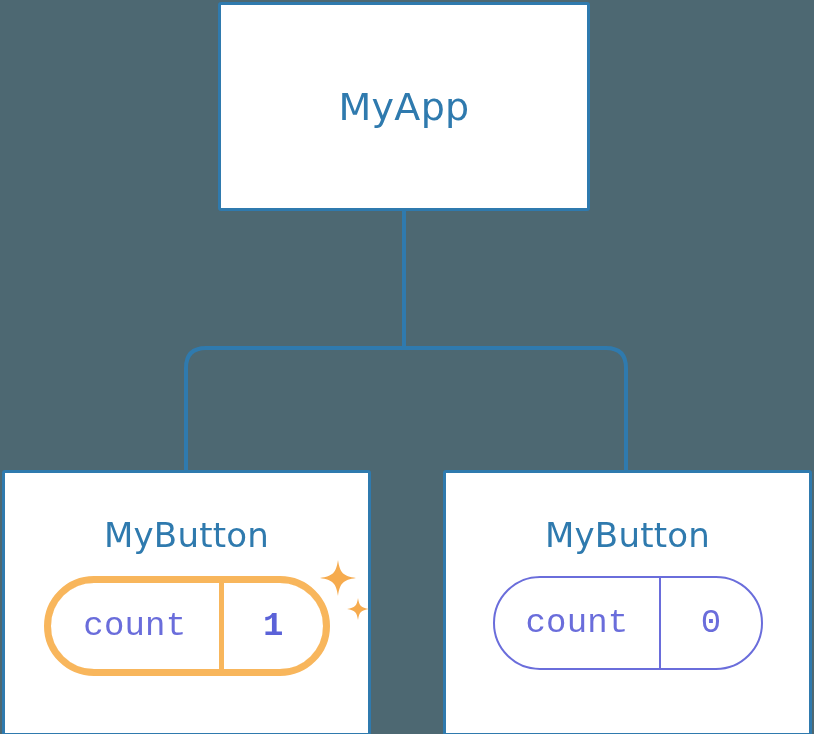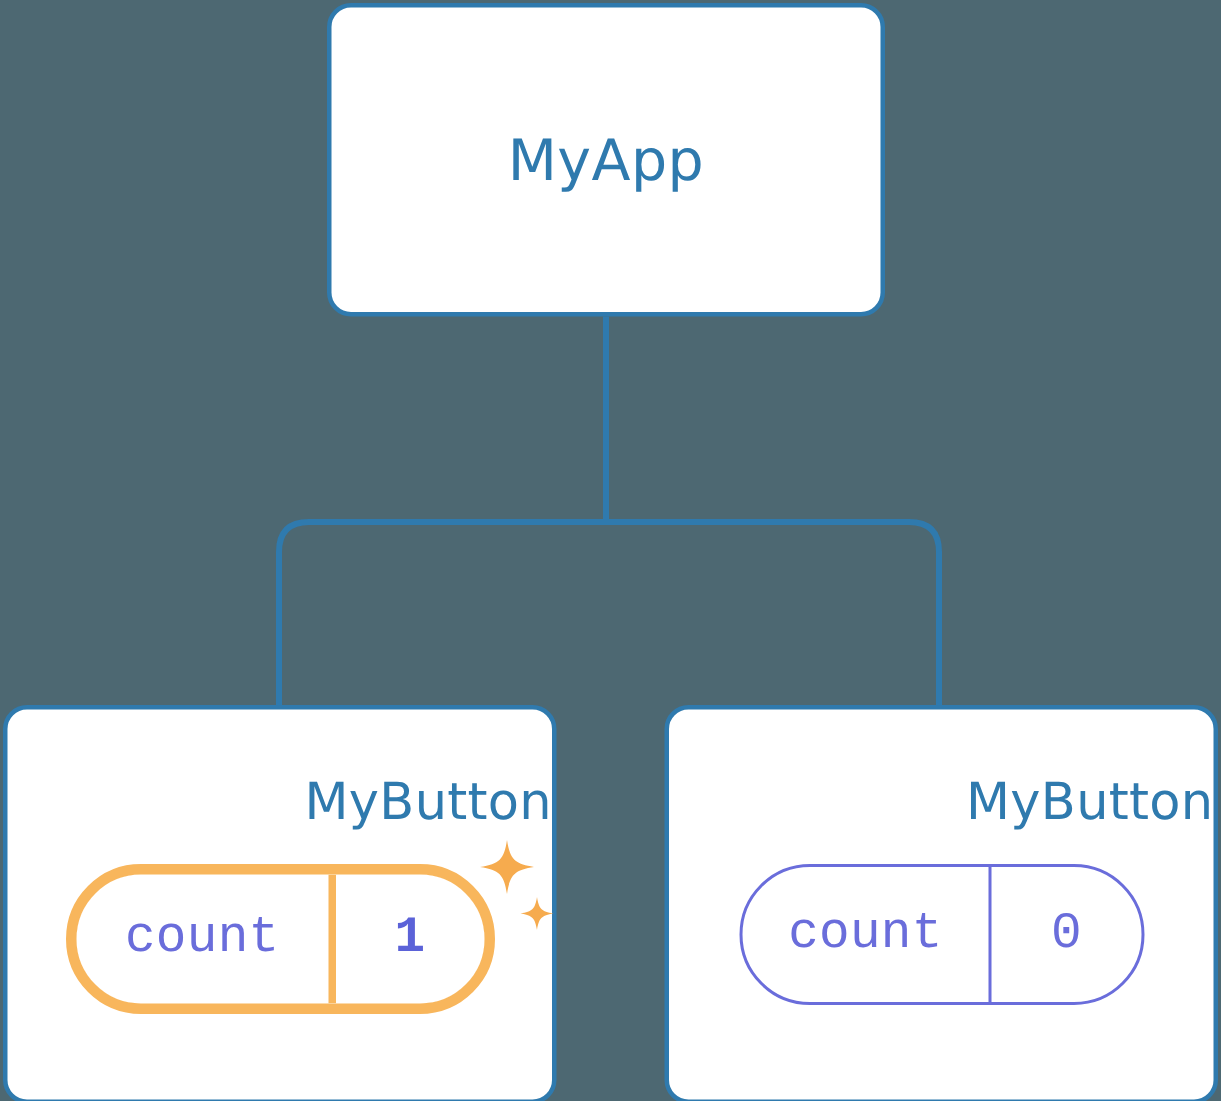--- a/index.html
+++ b/index.html
@@ -31,21 +31,21 @@
     width: 814px;
     height: 734px;
     pointer-events: none;
   }
 
   
   .node {
     position: absolute;
     background: #ffffff;
     border: 3px solid #2f7aae;
-    border-radius: 16px;
+    border-radius: 3px;
     box-sizing: border-box;
     padding-left: 40px;
   }
 
   
   #node-root {
     left: 218px;
     top: 2px;
     width: 372px;
     height: 209px;
@@ -76,21 +76,21 @@
   #node-child-1 {
     left: 443px;
     top: 470px;
     width: 369px;
   }
   .node-child .node-title {
     position: absolute;
     left: 0;
     right: 0;
     top: 42px;
-    text-align: right;
+    text-align: center;
     color: #2f7aae;
     font-size: 34px;
     font-weight: 400;
     letter-spacing: 0.2px;
   }
 
   
   .pill-wrap {
     position: absolute;
     top: 103px;

